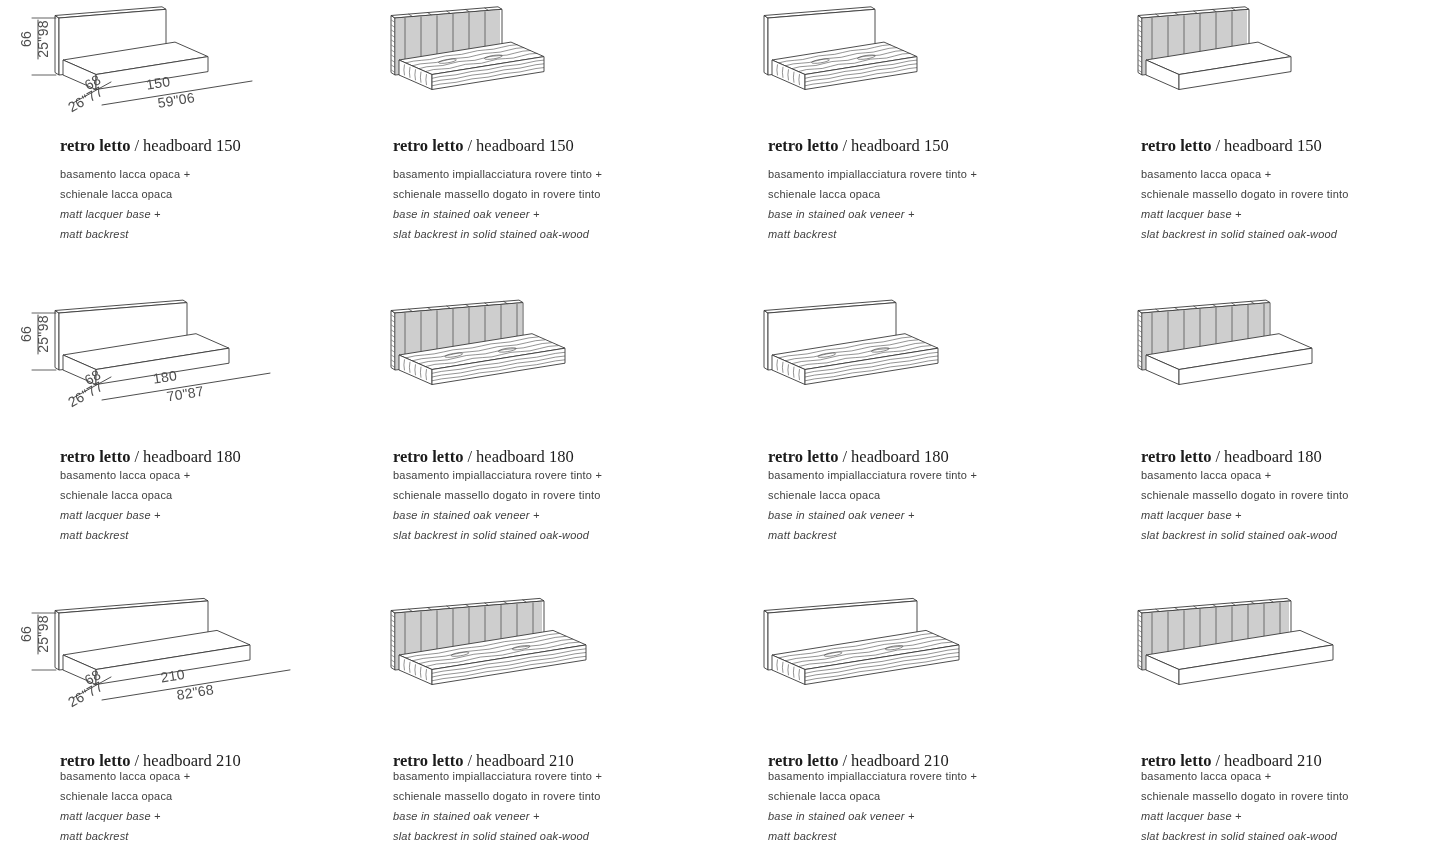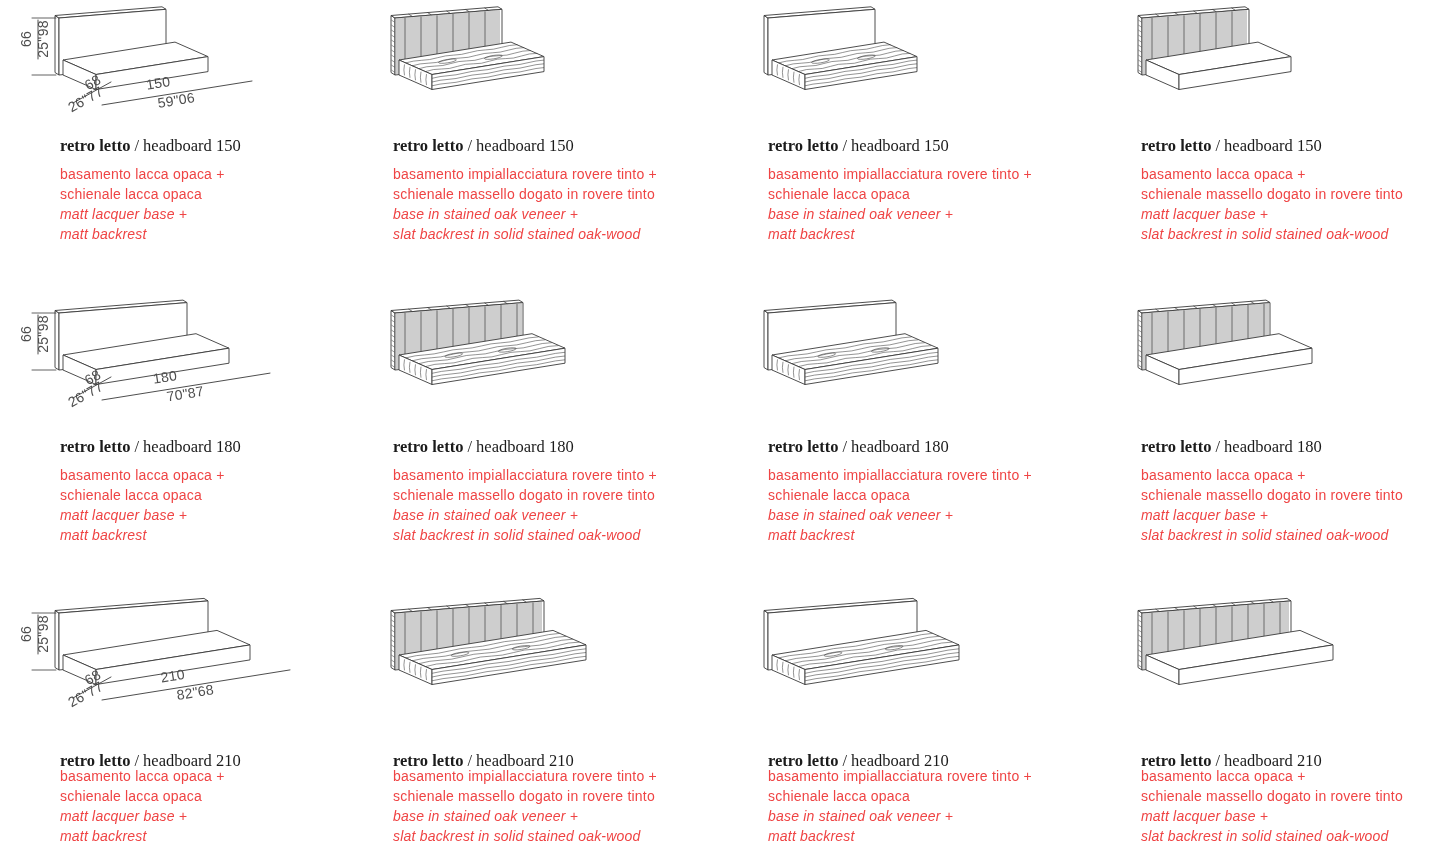--- a/index.html
+++ b/index.html
@@ -15,25 +15,25 @@
   .drawing { position:absolute; top:0; overflow:visible; }
   .c0 .drawing { left:-47px; }
   .c1 .drawing { left:-8px; }
   .c2 .drawing { left:-10px; }
   .c3 .drawing { left:-9px; }
   .title {
     position:absolute; white-space:nowrap;
     font-family:"Liberation Serif", serif;
     font-size:16.5px; font-weight:400; color:#1b1b1b;
   }
-  .r0 .title { top:136px; } .r1 .title { top:142px; } .r2 .title { top:156px; }
+  .r0 .title { top:136px; } .r1 .title { top:152px; } .r2 .title { top:156px; }
   .title .b { font-weight:700; margin-right:4px; }
   .desc {
     position:absolute; white-space:nowrap;
-    font-size:14px; line-height:20px; letter-spacing:0.2px; color:#ef4444;
+    font-size:11px; line-height:20px; letter-spacing:0.2px; color:#404040;
   }
   .r0 .desc { top:164px; } .r1 .desc { top:170px; } .r2 .desc { top:171px; }
   .desc em { font-style:italic;margin-top:12px; }
 </style>
 </head>
 <body>
 
 <div class="page">
 
   <section class="cell r0 c0">

